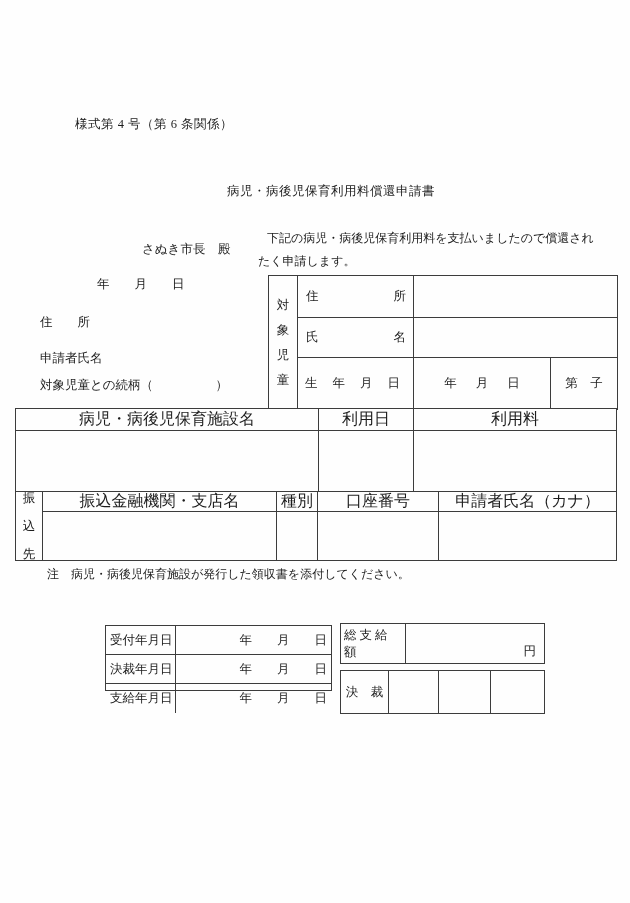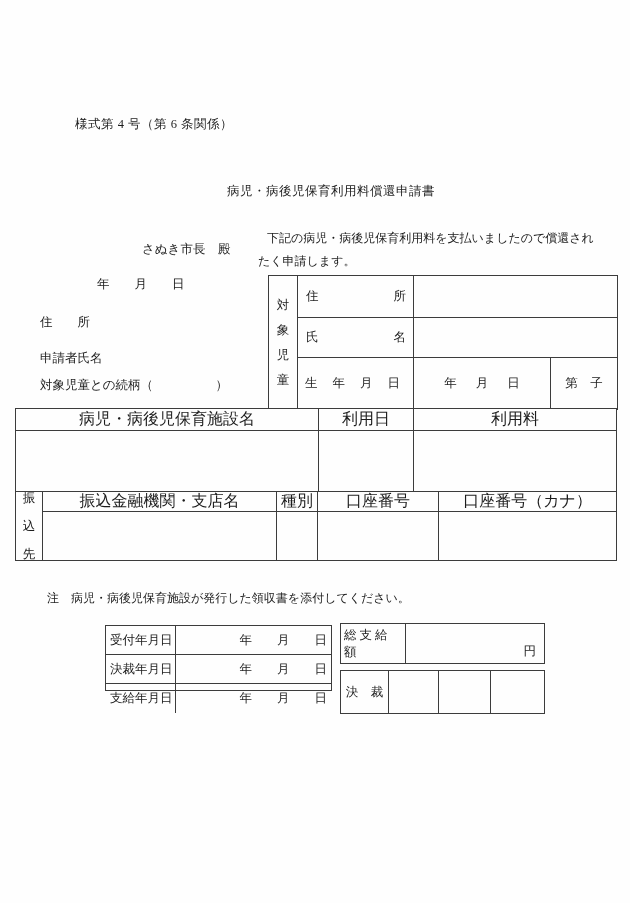--- a/index.html
+++ b/index.html
@@ -13,21 +13,21 @@
 
   .form-number { left:75px; top:102px; letter-spacing:0.5px;margin-top:14px; }
   .title { left:0; top:183px; width:630px; text-align:center; letter-spacing:0.5px;padding-left:32px; }
   .request-text { left:258px; top:227px; width:330px; line-height:23px; font-size:12px; }
   .request-text .indent { padding-left:9px; }
   .recipient { left:142px; top:241px; }
   .date-line { left:97px; top:276px; display:flex; gap:25px; }
   .address-label { left:40px; top:314px; }
   .applicant-label { left:40px; top:350px; }
   .relation-label { left:40px; top:377px; }
-  .note-line { left:47px; top:566px; font-size:12px;margin-top:24px; }
+  .note-line { left:47px; top:566px; font-size:12px; }
 
   
   .grid { position:absolute; display:grid; border:1px solid #3c3c3c; background:#fefefe; }
   .c { display:flex; align-items:center; justify-content:center; overflow:hidden; }
   .br { border-right:1px solid #3c3c3c; }
   .bb { border-bottom:1px solid #3c3c3c; }
   .just { justify-content:space-between; padding:0 7px 0 8px; }
   .vstack { flex-direction:column; }
   .hdr { font-size:16px; }
 
@@ -134,21 +134,21 @@
 
   <div class="grid bank-table">
     <div class="c vstack br bk-vhead">
       <span>振</span>
       <span>込</span>
       <span>先</span>
     </div>
     <div class="c br bb hdr">振込金融機関・支店名</div>
     <div class="c br bb hdr">種別</div>
     <div class="c br bb hdr">口座番号</div>
-    <div class="c bb hdr">口座番号（カナ）</div>
+    <div class="c bb hdr">申請者氏名（カナ）</div>
     <div class="c br"></div>
     <div class="c br"></div>
     <div class="c br"></div>
     <div class="c"></div>
   </div>
 
   <div class="abs note-line">注　病児・病後児保育施設が発行した領収書を添付してください。</div>
 
   <div class="grid process-table">
     <div class="c br bb pt-label">受付年月日</div>

